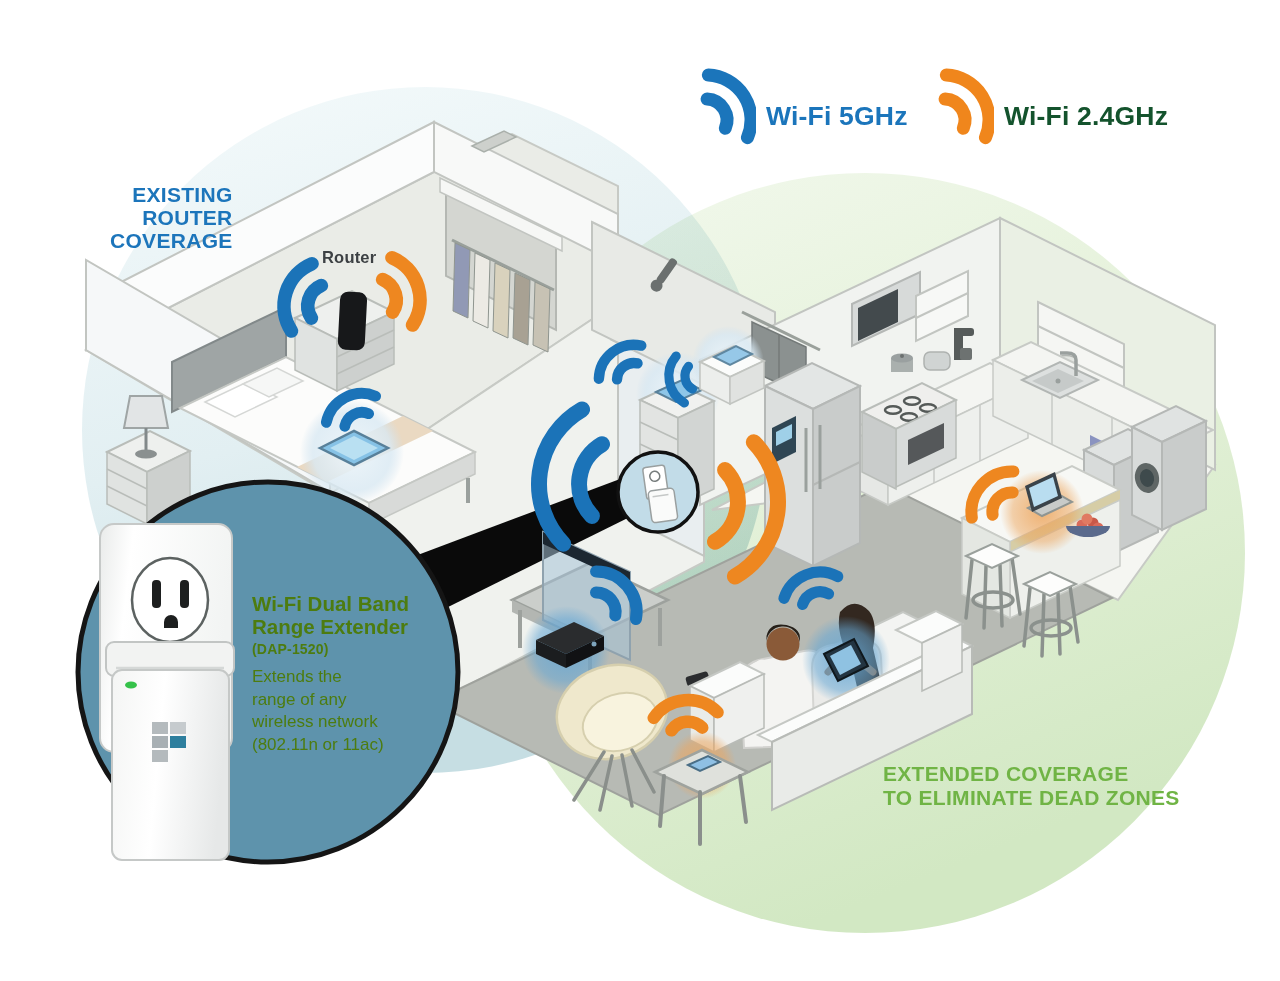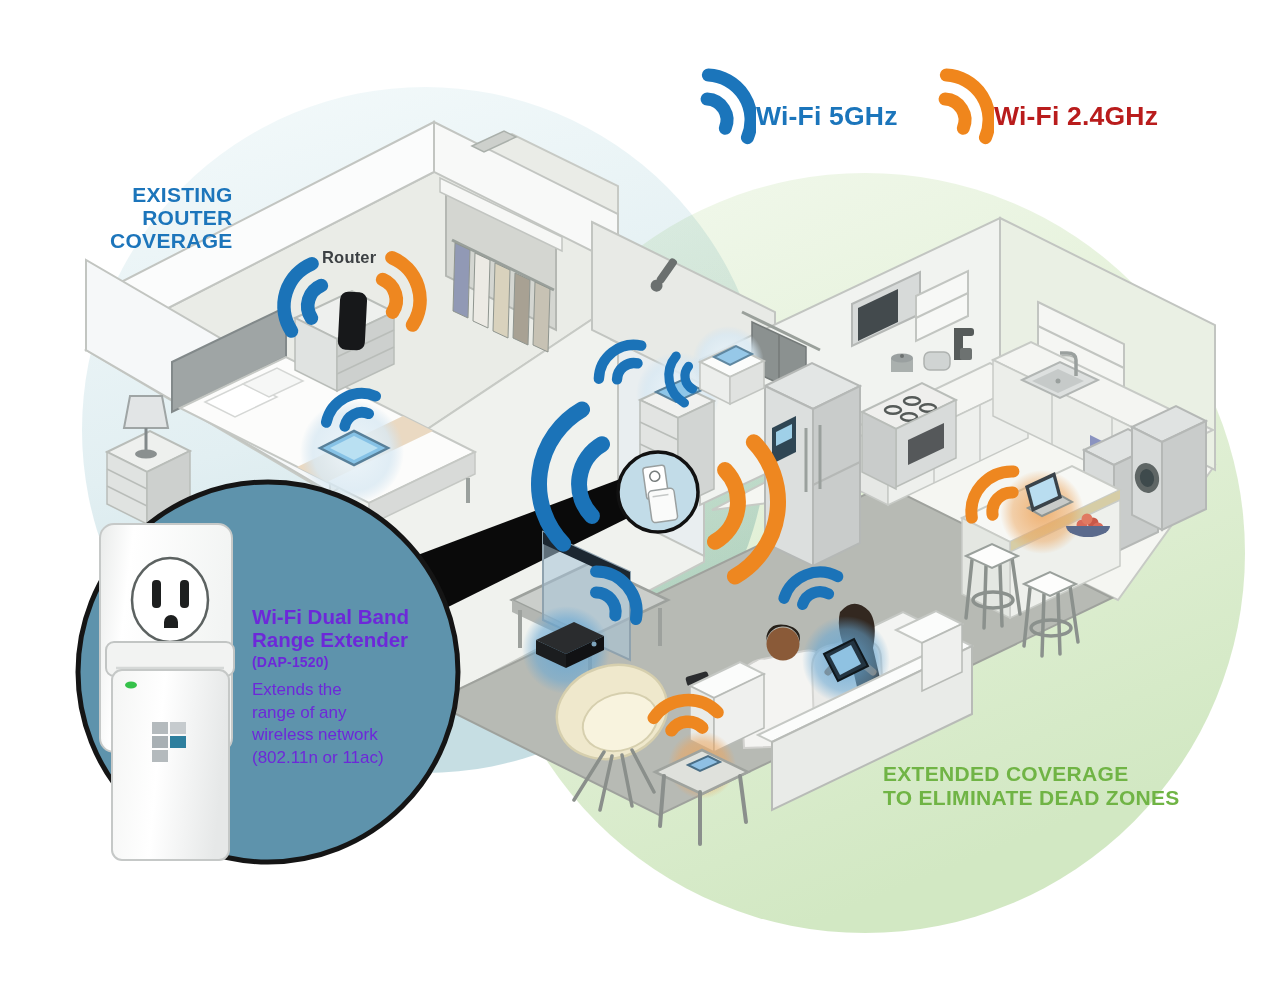--- a/index.html
+++ b/index.html
@@ -3,25 +3,25 @@
 <meta charset="utf-8">
 <style>
   html,body{margin:0;padding:0;background:#ffffff;}
   .stage{position:relative;width:1280px;height:981px;overflow:hidden;
          font-family:"Liberation Sans",sans-serif;}
   .stage svg.scene{position:absolute;left:0;top:0;}
   .label{position:absolute;font-weight:bold;white-space:pre-line;}
   .existing{left:110px;top:183px;font-size:21px;line-height:1.1;letter-spacing:.3px;text-align:right;}
   .router-label{left:322px;top:248px;font-size:16.5px;letter-spacing:.2px;}
   .extended{left:883px;top:762px;font-size:21px;line-height:1.14;letter-spacing:.3px;}
-  .callout-text{position:absolute;left:252px;top:605px;width:200px;color:#6d28d9;}
+  .callout-text{position:absolute;left:252px;top:592px;width:200px;color:#4d7c0f;}
   .c-title{font-size:20.5px;font-weight:bold;line-height:1.13;white-space:pre-line;}
   .c-model{font-size:14px;font-weight:bold;margin-top:3px;letter-spacing:.2px;}
   .c-desc{font-size:17px;line-height:1.32;margin-top:9px;white-space:pre-line;}
-  .legend-item{position:absolute;top:64px;display:flex;align-items:center;height:104px;
+  .legend-item{position:absolute;top:64px;display:flex;align-items:center;gap:10px;height:104px;
                font-weight:bold;font-size:26.5px;letter-spacing:.2px;}
   .legend-item.l1{left:692px;}
   .legend-item.l2{left:930px;}
   .legend-icon{flex:0 0 auto;}
 </style>
 </head>
 <body>
 
 <div class="stage">
 
@@ -464,16 +464,16 @@
   <svg class="legend-icon" width="64" height="100" viewBox="0 0 64 100">
     <use href="#wifiLegend" transform="translate(14,54) rotate(-32)" stroke="#1b75bb" style="stroke: rgb(27, 117, 187);"></use>
   </svg>
   <span style="color: rgb(27, 117, 187);">Wi-Fi 5GHz</span>
 </div>
 
 <div class="legend-item l2">
   <svg class="legend-icon" width="64" height="100" viewBox="0 0 64 100">
     <use href="#wifiLegend" transform="translate(14,54) rotate(-32)" stroke="#f0861c" style="stroke: rgb(240, 134, 28);"></use>
   </svg>
-  <span style="color: #b91c1c;">Wi-Fi 2.4GHz</span>
+  <span style="color: #14532d;">Wi-Fi 2.4GHz</span>
 </div>
 
 </div>
 
 </body></html>

